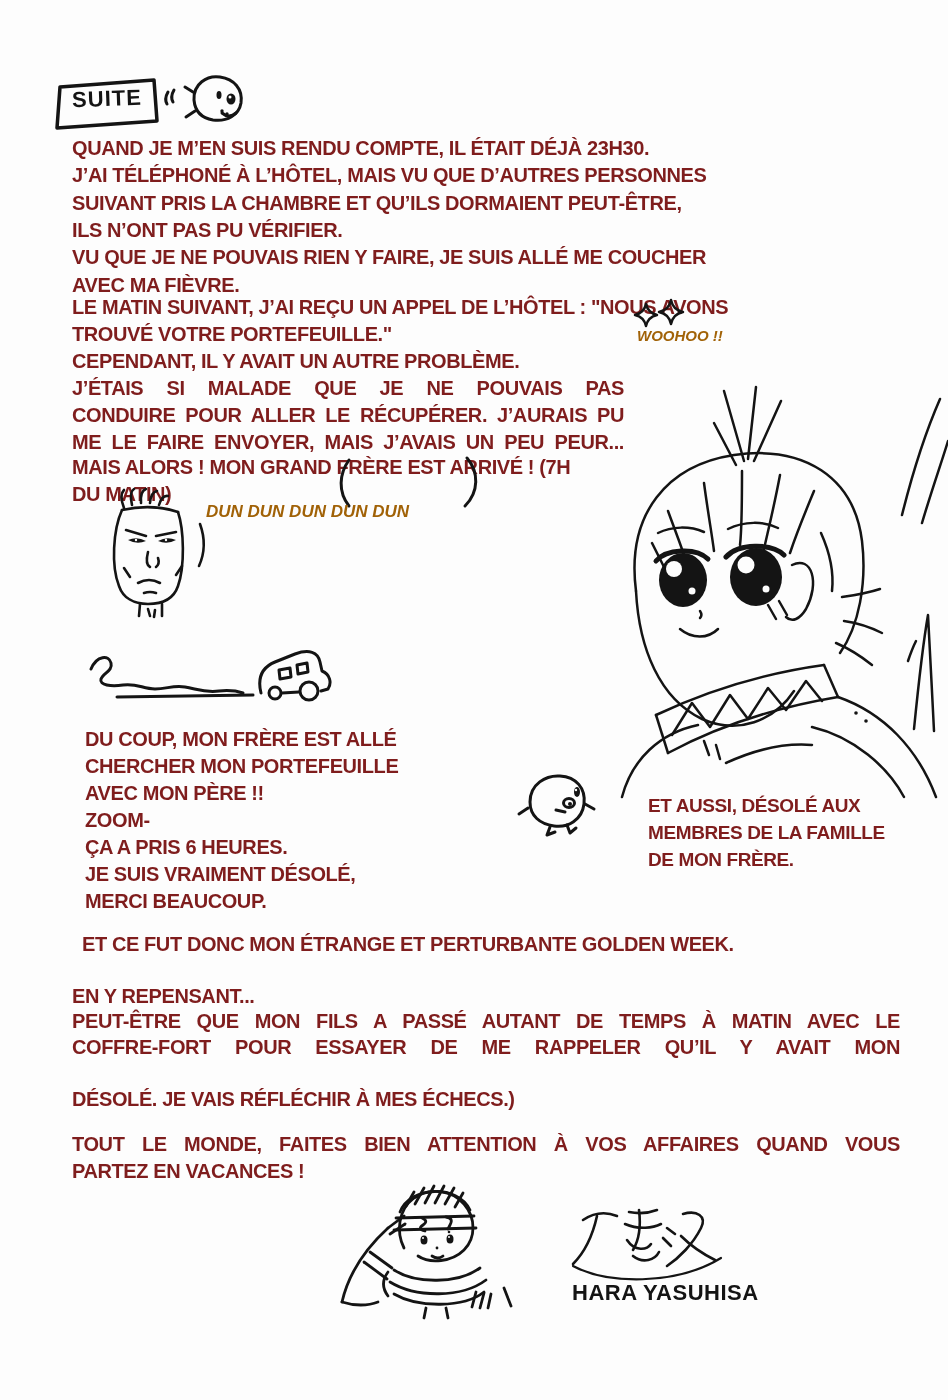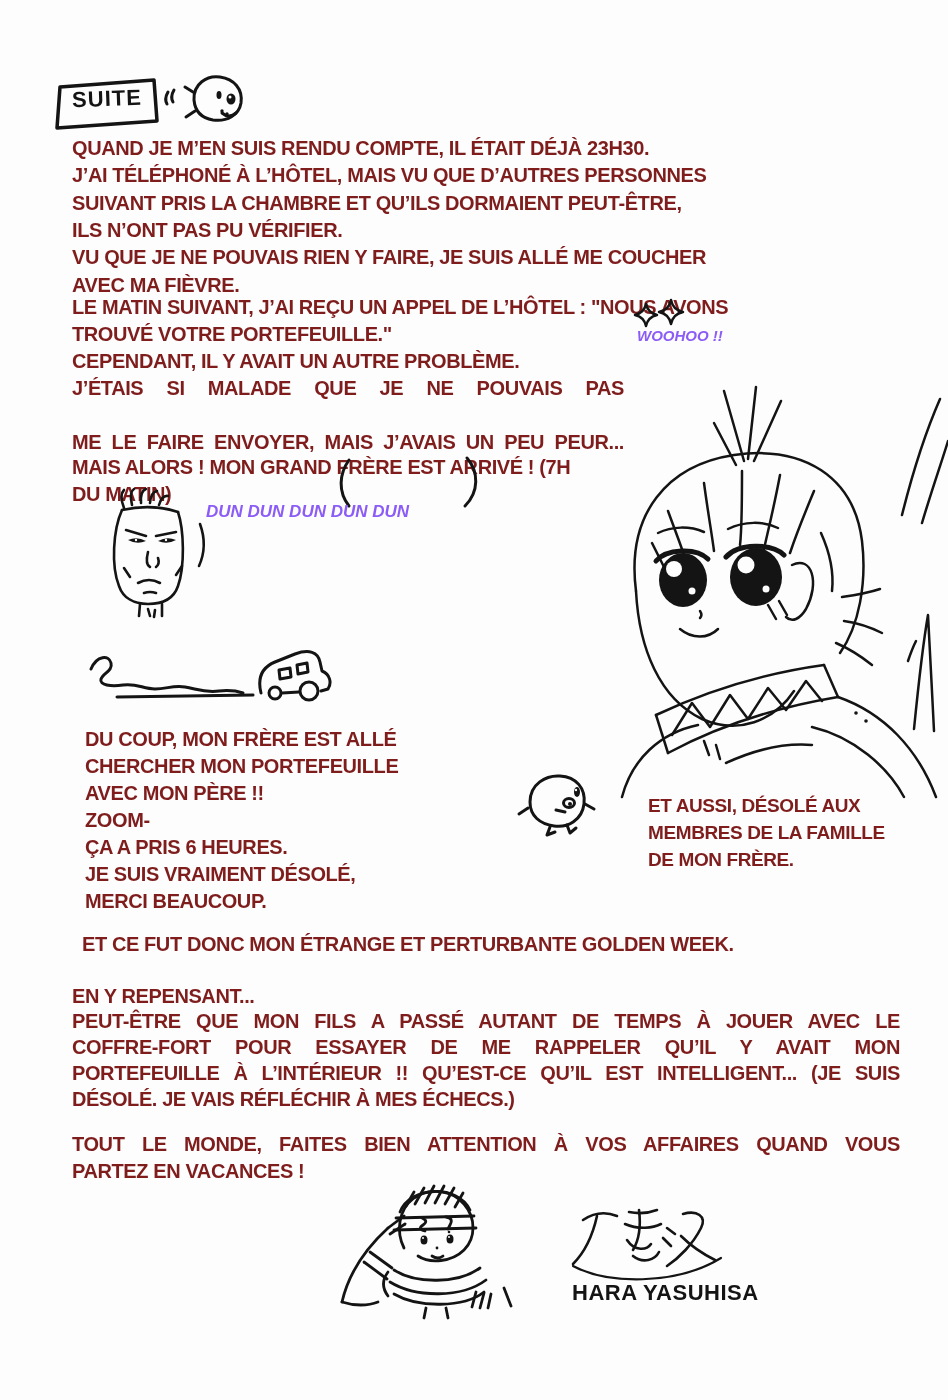--- a/index.html
+++ b/index.html
@@ -9,21 +9,21 @@
     font-family:"Liberation Sans",sans-serif;color:#141414;
   }
   .ln{
     position:absolute;font-weight:700;font-size:20px;line-height:22px;
     letter-spacing:-0.4px;white-space:pre;color:#7f1d1d;
   }
   .just{white-space:normal;text-align:justify;text-align-last:justify;}
   .w552{width:552px;}
   .w828{width:828px;}
   .sm{font-size:19px;}
-  .sfx{position:absolute;font-weight:700;font-style:italic;color:#8b5cf6;white-space:pre;}
+  .sfx{position:absolute;font-weight:700;font-style:italic;color:#a16207;white-space:pre;}
   .suite-box{position:absolute;left:55px;top:78px;width:104px;height:52px;}
   .suite-label{
     position:absolute;left:0;top:8px;width:104px;text-align:center;
     font-weight:700;font-size:22px;letter-spacing:1px;transform:rotate(-2deg);
   }
   .hara{
     position:absolute;left:572px;top:1280px;font-weight:700;font-size:22px;
     letter-spacing:0.5px;white-space:pre;
   }
   svg.doodle{position:absolute;overflow:visible;}
@@ -60,20 +60,21 @@
   <div class="ln" style="left:72px;top:137px">QUAND JE M’EN SUIS RENDU COMPTE, IL ÉTAIT DÉJÀ 23H30.</div>
   <div class="ln" style="left:72px;top:164px">J’AI TÉLÉPHONÉ À L’HÔTEL, MAIS VU QUE D’AUTRES PERSONNES</div>
   <div class="ln" style="left:72px;top:192px">SUIVANT PRIS LA CHAMBRE ET QU’ILS DORMAIENT PEUT-ÊTRE,</div>
   <div class="ln" style="left:72px;top:219px">ILS N’ONT PAS PU VÉRIFIER.</div>
   <div class="ln" style="left:72px;top:246px">VU QUE JE NE POUVAIS RIEN Y FAIRE, JE SUIS ALLÉ ME COUCHER</div>
   <div class="ln" style="left:72px;top:274px">AVEC MA FIÈVRE.</div>
   <div class="ln" style="left:72px;top:296px">LE MATIN SUIVANT, J’AI REÇU UN APPEL DE L’HÔTEL : "NOUS AVONS</div>
   <div class="ln" style="left:72px;top:323px">TROUVÉ VOTRE PORTEFEUILLE."</div>
   <div class="ln" style="left:72px;top:350px">CEPENDANT, IL Y AVAIT UN AUTRE PROBLÈME.</div>
   <div class="ln just w552" style="left:72px;top:377px">J’ÉTAIS SI MALADE QUE JE NE POUVAIS PAS</div>
+  <div class="ln just w552" style="left:72px;top:404px">CONDUIRE POUR ALLER LE RÉCUPÉRER. J’AURAIS PU</div>
   <div class="ln just w552" style="left:72px;top:431px">ME LE FAIRE ENVOYER, MAIS J’AVAIS UN PEU PEUR...</div>
   <div class="ln" style="left:72px;top:456px">MAIS ALORS ! MON GRAND FRÈRE EST ARRIVÉ ! (7H</div>
   <div class="ln" style="left:72px;top:483px">DU MATIN)</div>
 
   <svg class="doodle" style="left:633px;top:299px" width="54" height="32" viewBox="0 0 54 32">
     <g fill="none" stroke="#141414" stroke-width="2.5" stroke-linejoin="round">
       <path d="M13,5 Q15,14 24,16 Q15,18 13,27 Q11,18 2,16 Q11,14 13,5 Z"></path>
       <path d="M38,1 Q40,11 50,13 Q40,15 38,25 Q36,15 26,13 Q36,11 38,1 Z"></path>
     </g>
   </svg>
@@ -221,23 +222,22 @@
     <circle cx="58" cy="20" r="1.2" fill="#fdfdfd"></circle>
   </svg>
 
   <div class="ln sm" style="left:648px;top:795px">ET AUSSI, DÉSOLÉ AUX</div>
   <div class="ln sm" style="left:648px;top:822px">MEMBRES DE LA FAMILLE</div>
   <div class="ln sm" style="left:648px;top:849px">DE MON FRÈRE.</div>
 
   <div class="ln" style="left:82px;top:933px">ET CE FUT DONC MON ÉTRANGE ET PERTURBANTE GOLDEN WEEK.</div>
 
   <div class="ln" style="left:72px;top:985px">EN Y REPENSANT...</div>
-  <div class="ln just w828" style="left:72px;top:1010px">PEUT-ÊTRE QUE MON FILS A PASSÉ AUTANT DE TEMPS À JOUER AVEC LE</div>
+  <div class="ln just w828" style="left:72px;top:1010px">PEUT-ÊTRE QUE MON FILS A PASSÉ AUTANT DE TEMPS À MATIN AVEC LE</div>
   <div class="ln just w828" style="left:72px;top:1036px">COFFRE-FORT POUR ESSAYER DE ME RAPPELER QU’IL Y AVAIT MON</div>
-  <div class="ln just w828" style="left:72px;top:1062px">PORTEFEUILLE À L’INTÉRIEUR !! QU’EST-CE QU’IL EST INTELLIGENT... (JE SUIS</div>
   <div class="ln" style="left:72px;top:1088px">DÉSOLÉ. JE VAIS RÉFLÉCHIR À MES ÉCHECS.)</div>
 
   <div class="ln just w828" style="left:72px;top:1133px">TOUT LE MONDE, FAITES BIEN ATTENTION À VOS AFFAIRES QUAND VOUS</div>
   <div class="ln" style="left:72px;top:1160px">PARTEZ EN VACANCES !</div>
 
   <svg class="doodle" style="left:330px;top:1176px" width="185" height="142" viewBox="0 0 185 142">
     <g fill="none" stroke="#141414" stroke-width="2.8" stroke-linecap="round" stroke-linejoin="round">
       <path d="M74,72 C 66,56 68,34 84,22 C 100,11 122,14 134,28 C 146,42 146,62 134,74 C 122,86 100,88 88,80"></path>
       <path d="M70,36 C 80,10 128,8 140,34"></path>
       <path d="M84,16 l-8,14"></path>

